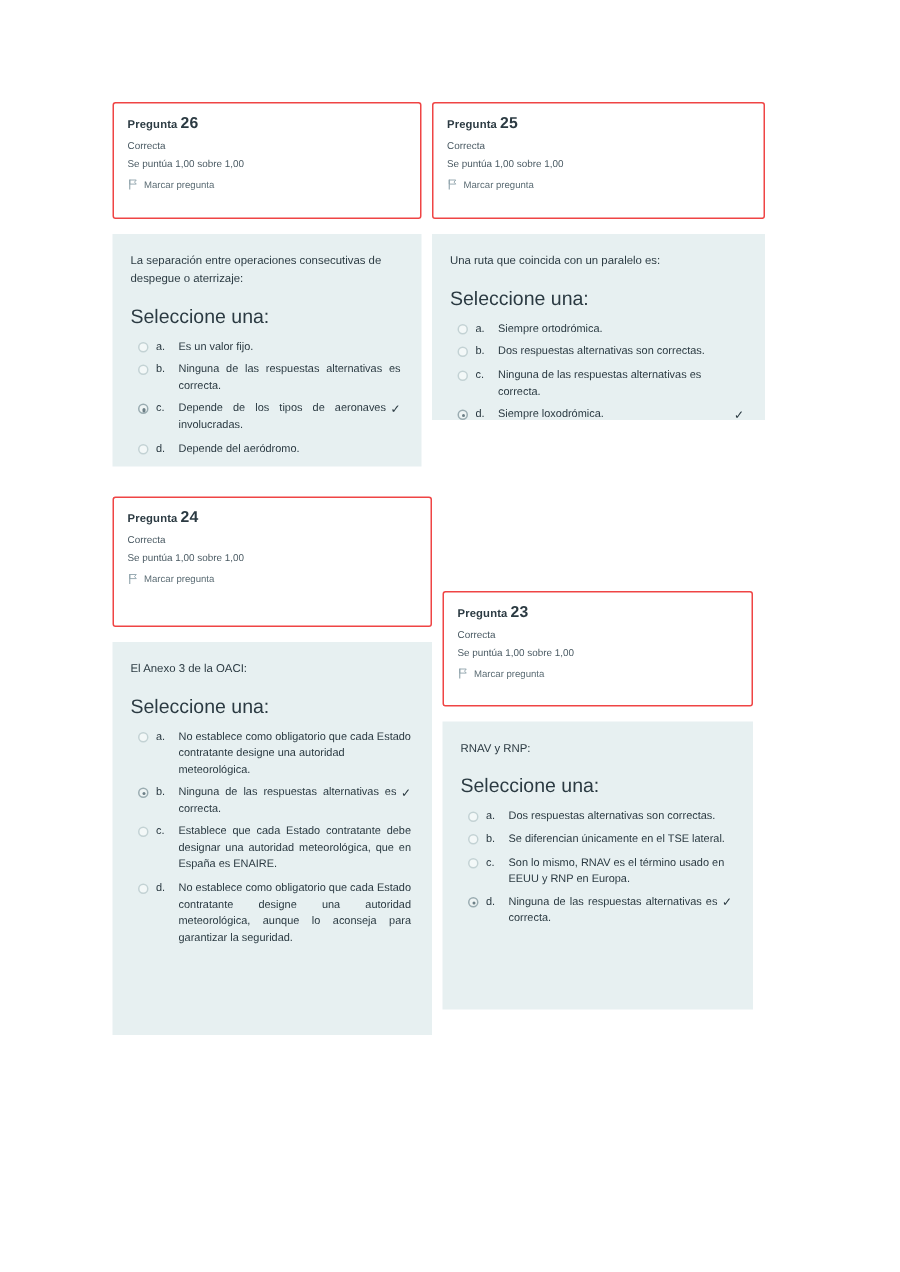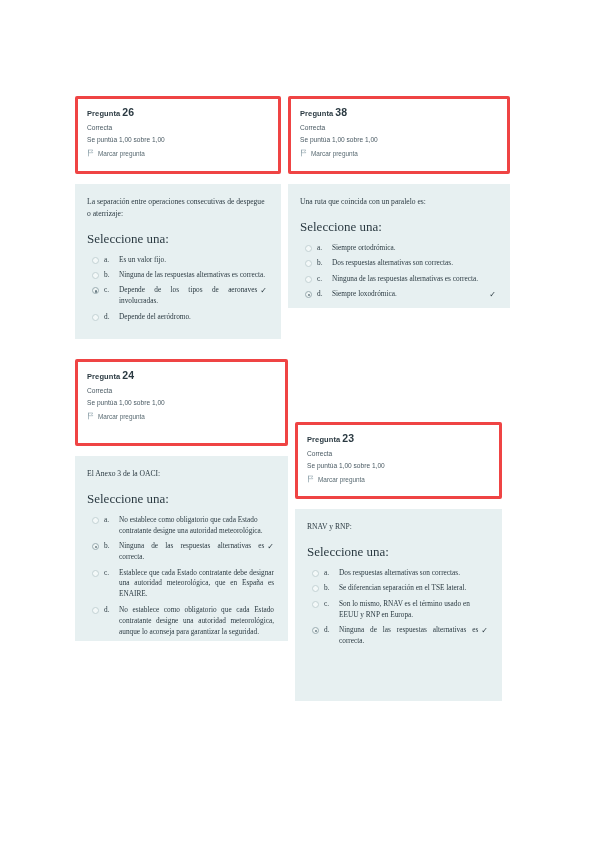--- a/index.html
+++ b/index.html
@@ -15,24 +15,23 @@
     width: 600px; height: 848px;
     background: #ffffff;
     overflow: hidden;
   }
 
   
   .qblock { position: absolute; }
 
   .qhead {
     background: #ffffff;
-    border: 3px solid #ef4444;
+    border: 1px solid #ef4444;
     border-radius: 2px;
     padding: 8px 9px 9px 9px;
-    margin-top: 28px;
   }
   .qhead-title {
     font-size: 7.5px;
     font-weight: bold;
     color: #2b3a42;
     letter-spacing: 0.1px;
     margin: 0 0 5px 0;
     line-height: 1.1;
   }
   .qhead-title .qnum {
@@ -52,21 +51,20 @@
     gap: 4px;
     font-size: 6.4px;
     color: #5a6b73;
     margin-top: 1px;
   }
   .flag-ico { width: 7px; height: 8px; display: block; flex: 0 0 auto; }
 
   .qbody {
     background: #e7f0f1;
     padding: 12px 14px 13px 12px;
-    font-family: Liberation Serif, serif;
   }
   .qtext {
     font-size: 7.6px;
     color: #2b3a42;
     line-height: 1.55;
     margin: 0 0 11px 0;
   }
   .qselect {
     font-size: 13px;
     color: #2b3a42;
@@ -120,21 +118,21 @@
   #q26 { left: 75px; top: 68px;  width: 206px; }
   #q26 .qhead { height: 78px; }
   #q26 .qbody { height: 155px; margin-top: 10px; }
 
   #q25 { left: 288px; top: 68px; width: 222px; }
   #q25 .qhead { height: 78px; }
   #q25 .qbody { height: 124px; margin-top: 10px; }
 
   #q24 { left: 75px; top: 331px; width: 213px; }
   #q24 .qhead { height: 87px; }
-  #q24 .qbody { height: 185px; margin-top: 10px; }
+  #q24 .qbody { height: 262px; margin-top: 10px; }
 
   #q23 { left: 295px; top: 394px; width: 207px; }
   #q23 .qhead { height: 77px; }
   #q23 .qbody { height: 192px; margin-top: 10px; }
 </style>
 </head>
 <body>
 
 <div class="page">
 
@@ -175,21 +173,21 @@
             <span class="radio"></span>
             <span class="optlet">d.</span>
             <span class="opttxt">Depende del aeródromo.</span>
           </li>
       </ul>
     </div>
   </div>
 
   <div class="qblock" id="q25">
     <div class="qhead">
-      <div class="qhead-title"><span>Pregunta</span><span class="qnum">38</span></div>
+      <div class="qhead-title"><span>Pregunta</span><span class="qnum">25</span></div>
       <div class="qhead-line">Correcta</div>
       <div class="qhead-line">Se puntúa 1,00 sobre 1,00</div>
       <div class="qhead-flag">
         <svg class="flag-ico" viewBox="0 0 10 12">
             <path d="M2 1 L2 11" stroke="#8fa3ab" stroke-width="1.1" fill="none"></path>
             <path d="M2 1.5 L8.5 1.5 L6.8 3.6 L8.5 5.6 L2 5.6 Z" stroke="#8fa3ab" stroke-width="0.9" fill="none"></path>
           </svg>
         <span>Marcar pregunta</span>
       </div>
     </div>
@@ -282,21 +280,21 @@
       <p class="qselect">Seleccione una:</p>
       <ul class="opts">
         <li class="opt">
             <span class="radio"></span>
             <span class="optlet">a.</span>
             <span class="opttxt justify">Dos respuestas alternativas son correctas.</span>
           </li>
         <li class="opt">
             <span class="radio"></span>
             <span class="optlet">b.</span>
-            <span class="opttxt">Se diferencian separación en el TSE lateral.</span>
+            <span class="opttxt">Se diferencian únicamente en el TSE lateral.</span>
           </li>
         <li class="opt">
             <span class="radio"></span>
             <span class="optlet">c.</span>
             <span class="opttxt">Son lo mismo, RNAV es el término usado en EEUU y RNP en Europa.</span>
           </li>
         <li class="opt">
             <span class="radio checked"></span>
             <span class="optlet">d.</span>
             <span class="opttxt justify">Ninguna de las respuestas alternativas es correcta.</span>

